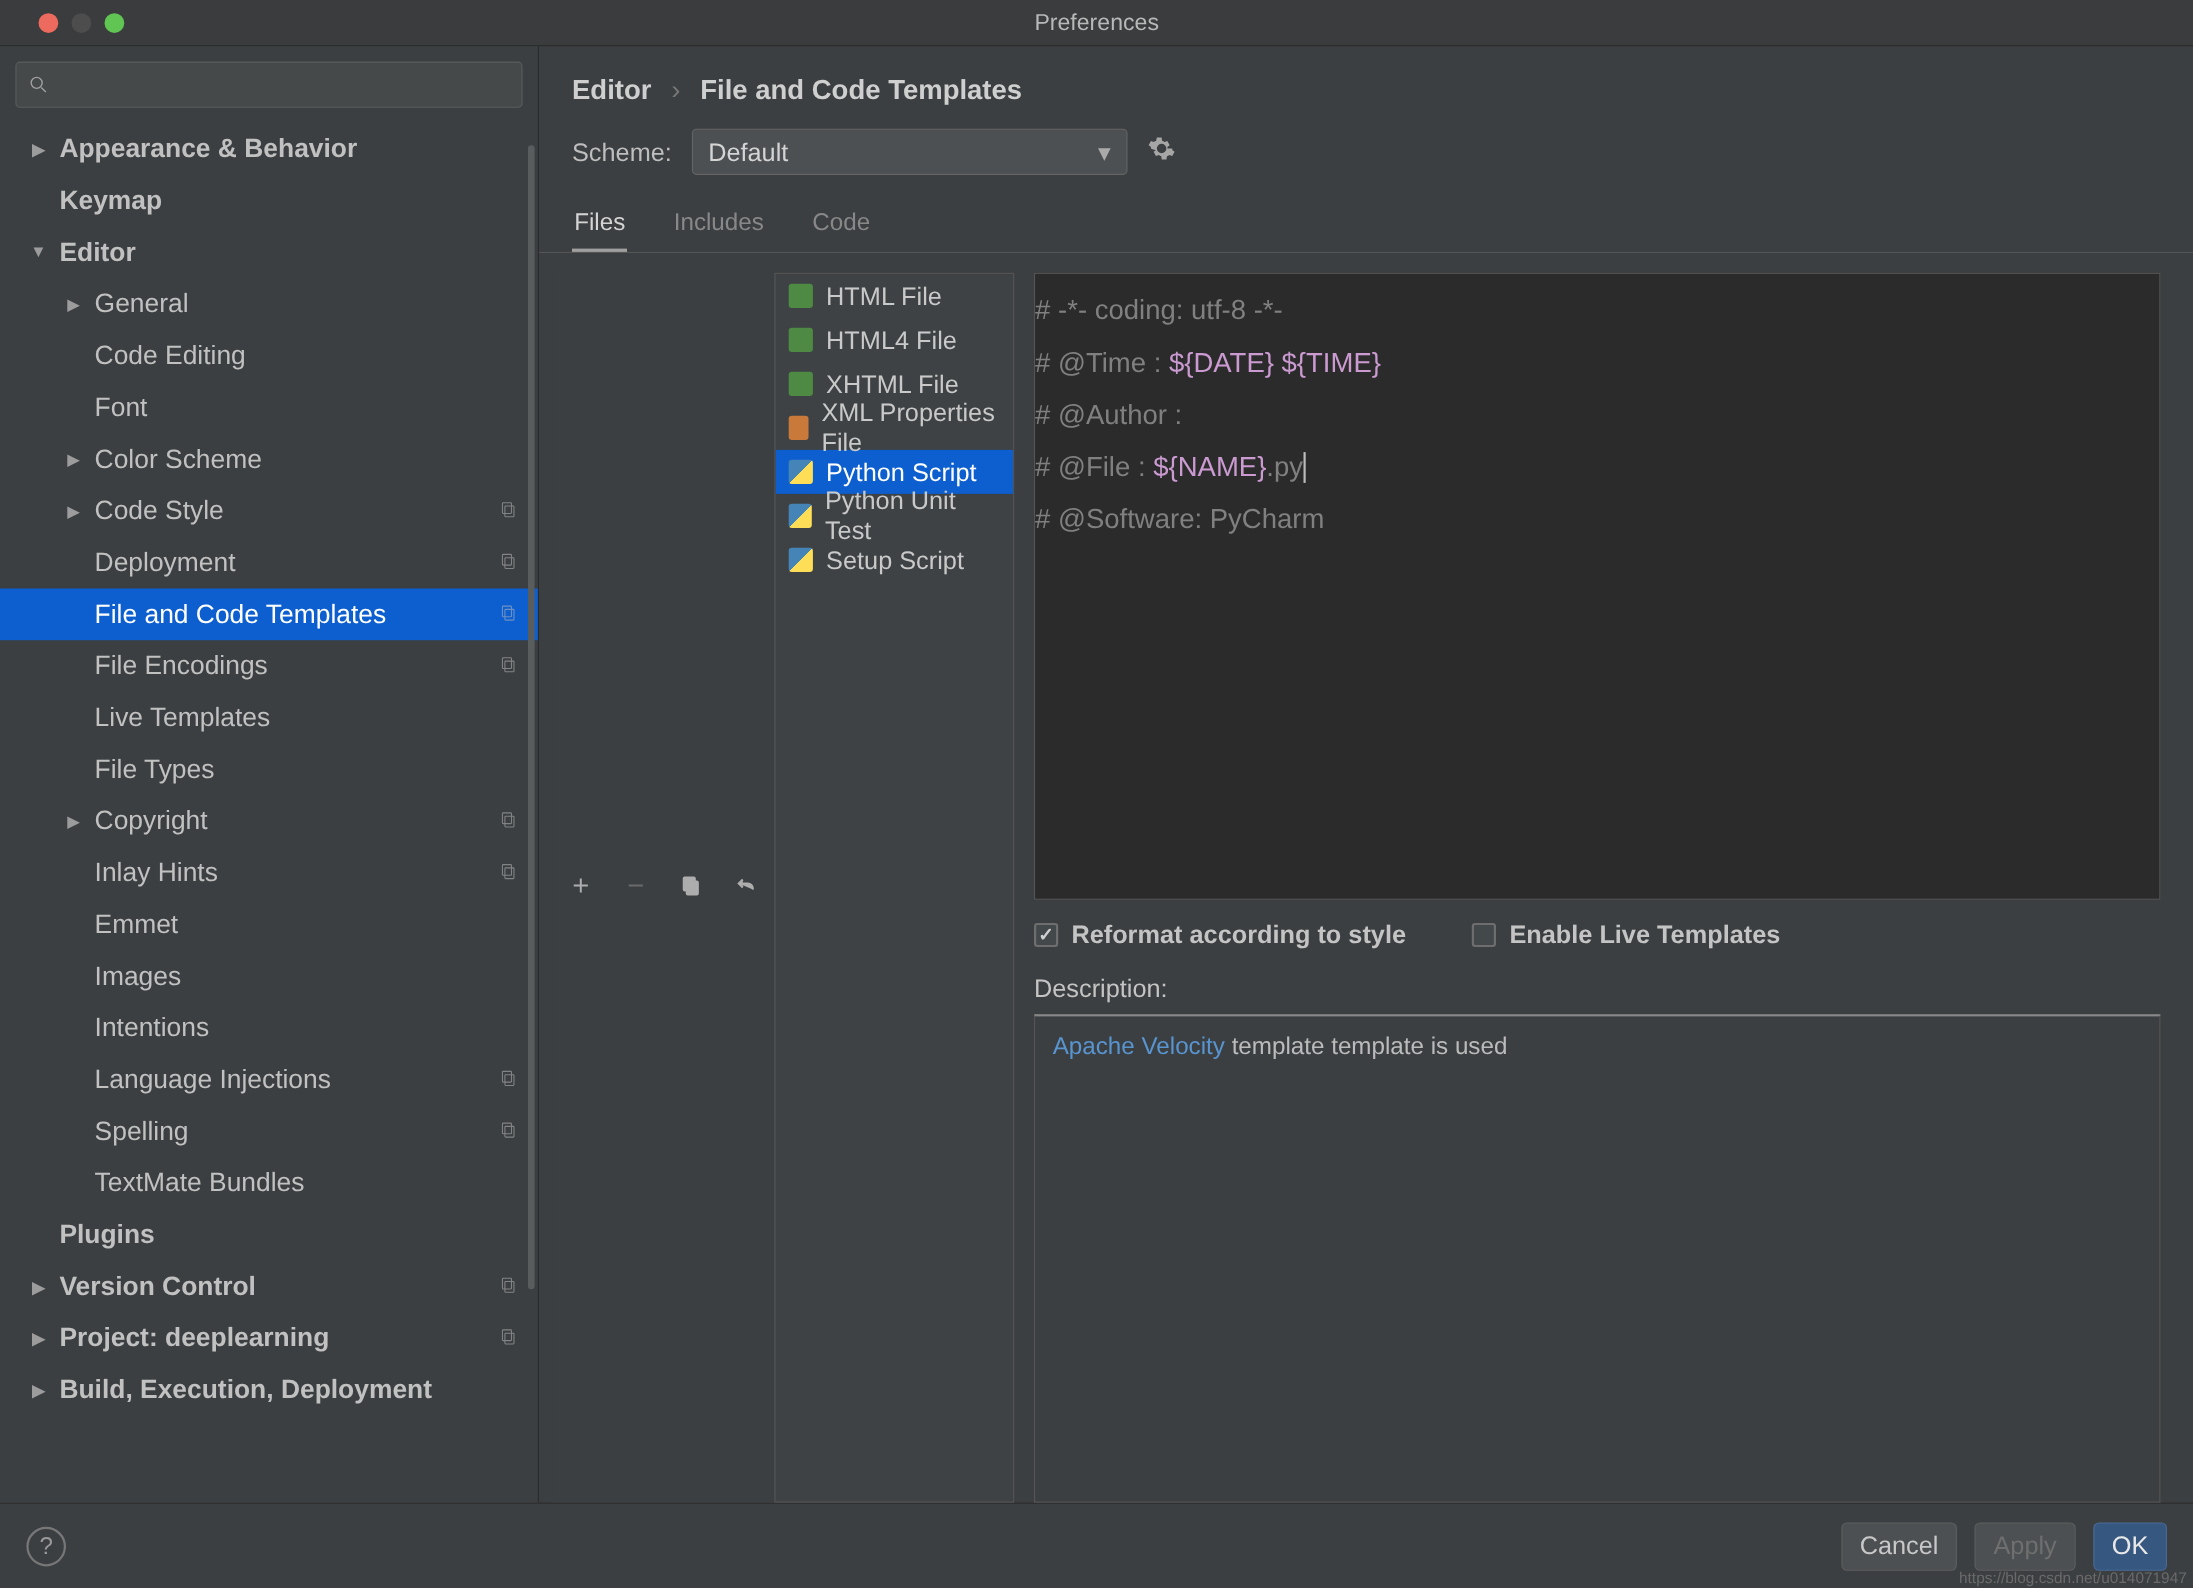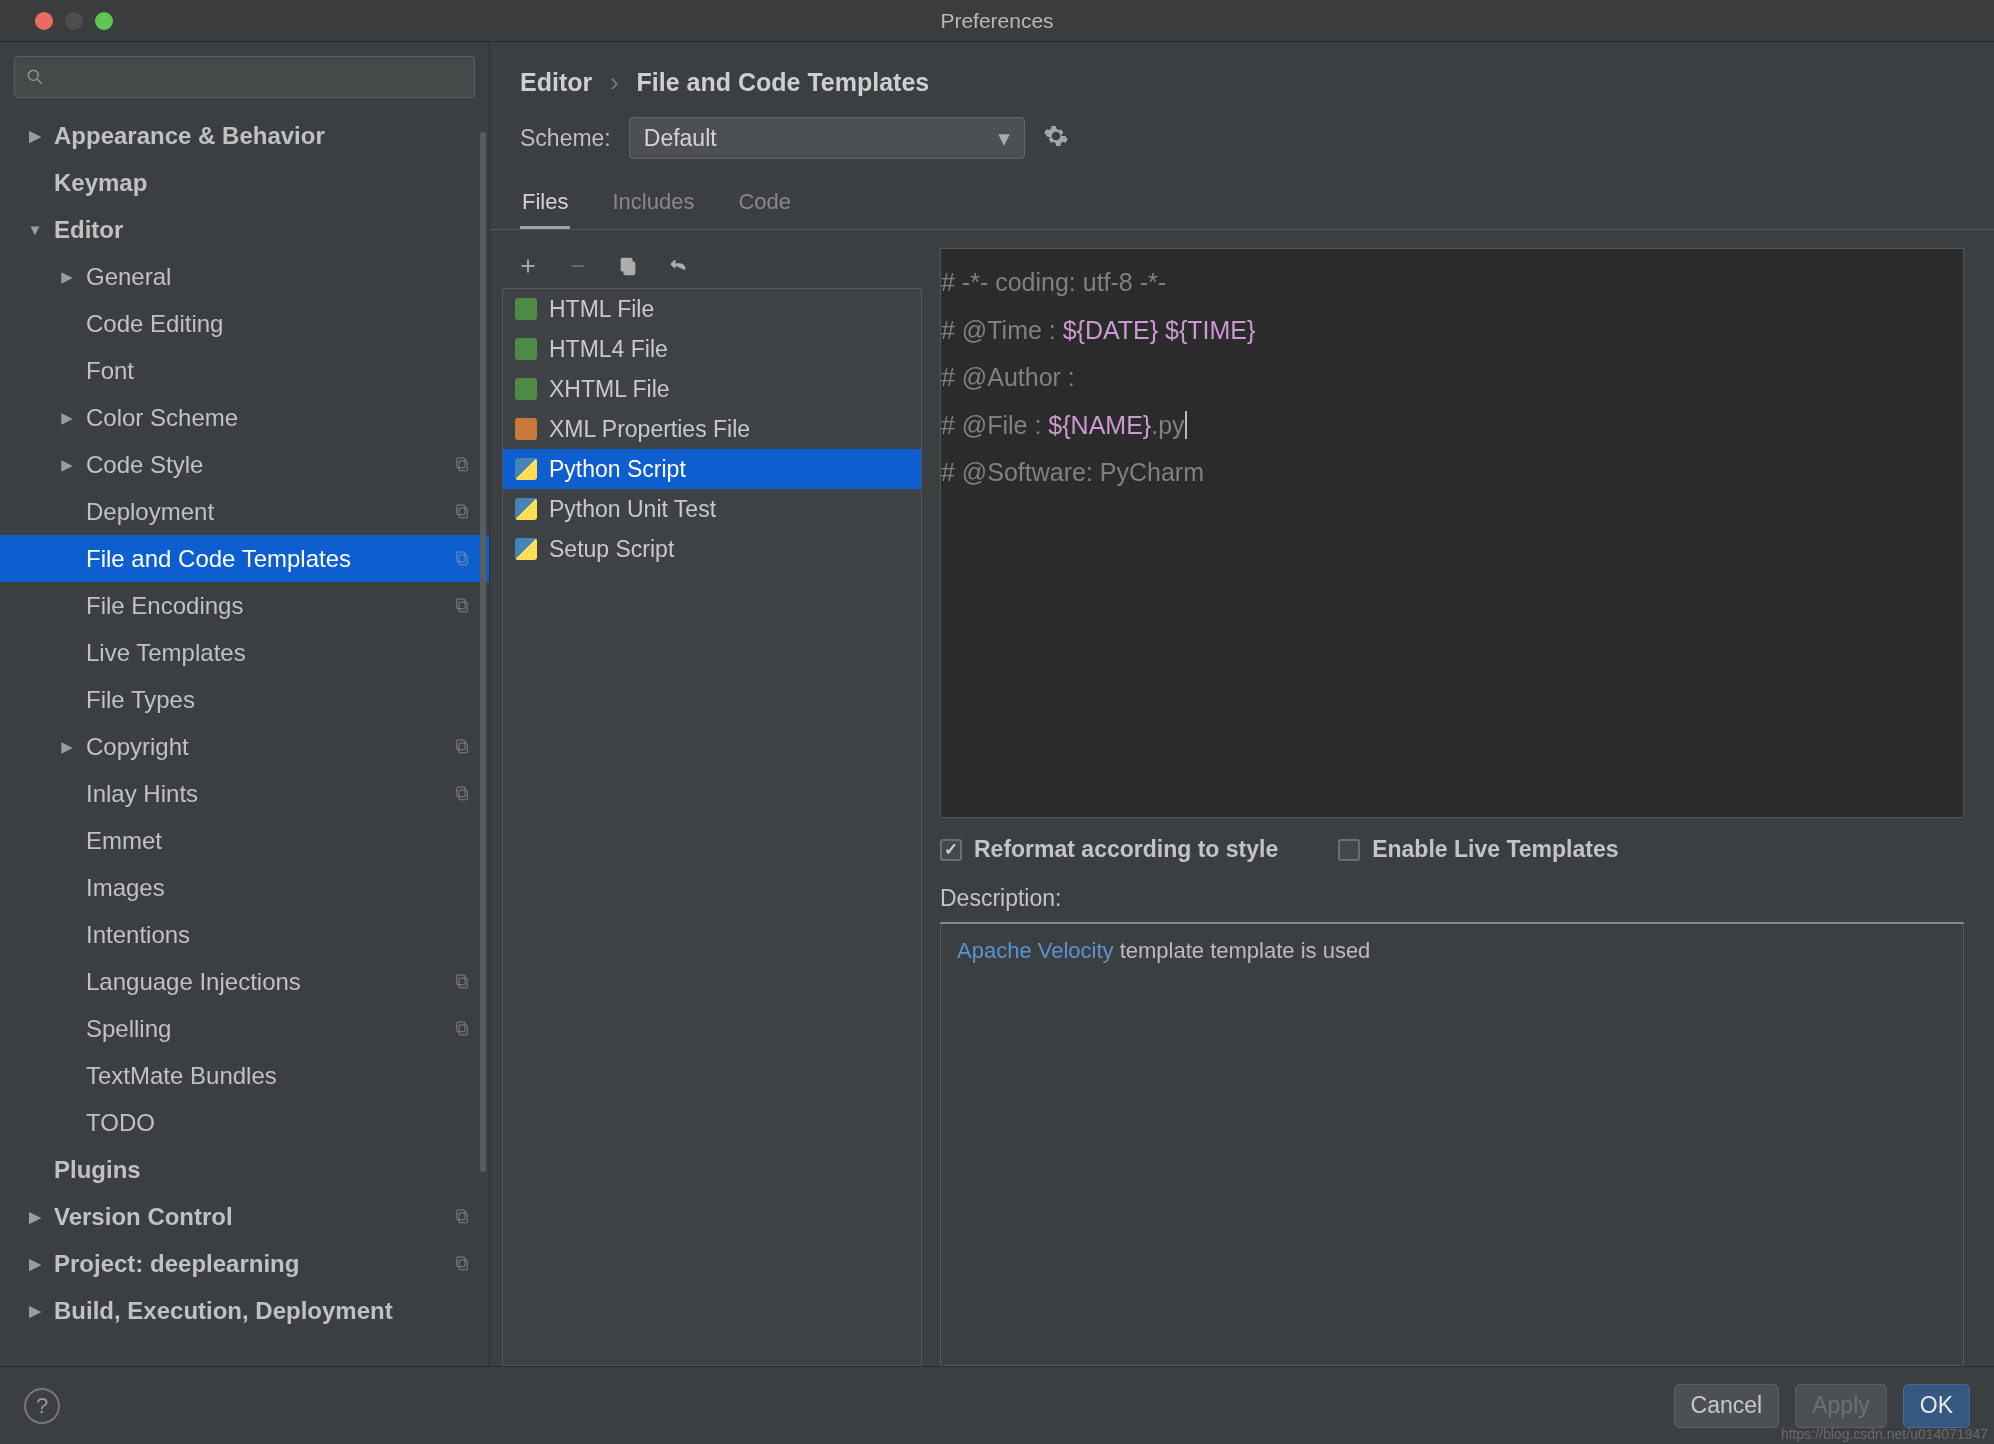--- a/index.html
+++ b/index.html
@@ -59,21 +59,21 @@
   .scheme-row{display:flex;align-items:center;gap:18px;padding:10px 30px 20px 30px;}
   .scheme-row label{color:#bebebe;font-size:23px;}
   .scheme-select{flex:0 0 auto;width:396px;height:42px;background:#4c5052;border:1px solid #646464;border-radius:4px;display:flex;align-items:center;padding:16px 14px;color:#d4d4d4;font-size:23px;}
   .scheme-select .dd{margin-left:auto;color:#aaa;}
   .gear{color:#a6a6a6;}
   .gear svg{width:26px;height:26px;fill:#a6a6a6;}
   .tabs{display:flex;gap:40px;padding:0 30px;border-bottom:1px solid #555;margin-top:10px;}
   .tab{padding:0 2px 11px 2px;color:#888;font-size:22px;cursor:default;}
   .tab.active{color:#d4d4d4;border-bottom:3px solid #a0a0a0;}
   .workarea{flex:1;display:flex;gap:18px;padding:18px 30px 0 12px;min-height:0;}
-  .filelist-wrap{width:420px;min-width:420px;display:flex;flex-direction:column;background:#3c3f41;}
+  .filelist-wrap{width:420px;min-width:420px;display:flex;background:#3c3f41;}
   .toolbar{display:flex;align-items:center;gap:26px;padding:6px 14px 10px 14px;}
   .toolbar .ic{width:24px;height:24px;display:flex;align-items:center;justify-content:center;color:#adadad;}
   .toolbar .ic.dis{color:#6a6a6a;}
   .toolbar svg{width:22px;height:22px;fill:currentColor;}
   .filelist{flex:1;background:#3e4244;border:1px solid #555;overflow:auto;}
   .file-item{display:flex;align-items:center;height:40px;padding:0 12px;gap:12px;color:#c9c9c9;font-size:23px;}
   .file-item.selected{background:var(--selected);color:#fff;}
   .file-icon{width:22px;height:22px;border-radius:3px;display:inline-flex;align-items:center;justify-content:center;font-size:11px;color:#fff;font-weight:bold;position:relative;}
   .fi-html{background:var(--icon-green);}
   .fi-xml{background:var(--icon-orange);}
@@ -231,24 +231,20 @@
           <span>Spelling</span>
           <span class="copy-icn"><svg viewBox="0 0 24 24">
               <rect x="8" y="8" width="11" height="13" rx="1"></rect>
               <rect x="5" y="4" width="11" height="13" rx="1"></rect>
             </svg></span>
         </div>
         <div class="tree-item lvl2">
           <span class="arrow"></span>
           <span>TextMate Bundles</span>
         </div>
-        <div class="tree-item lvl2">
-          <span class="arrow"></span>
-          <span>TODO</span>
-        </div>
         <div class="tree-item lvl1 bold">
           <span class="arrow"></span>
           <span>Plugins</span>
         </div>
         <div class="tree-item lvl1 bold">
           <span class="arrow">▶</span>
           <span>Version Control</span>
           <span class="copy-icn"><svg viewBox="0 0 24 24">
               <rect x="8" y="8" width="11" height="13" rx="1"></rect>
               <rect x="5" y="4" width="11" height="13" rx="1"></rect>

